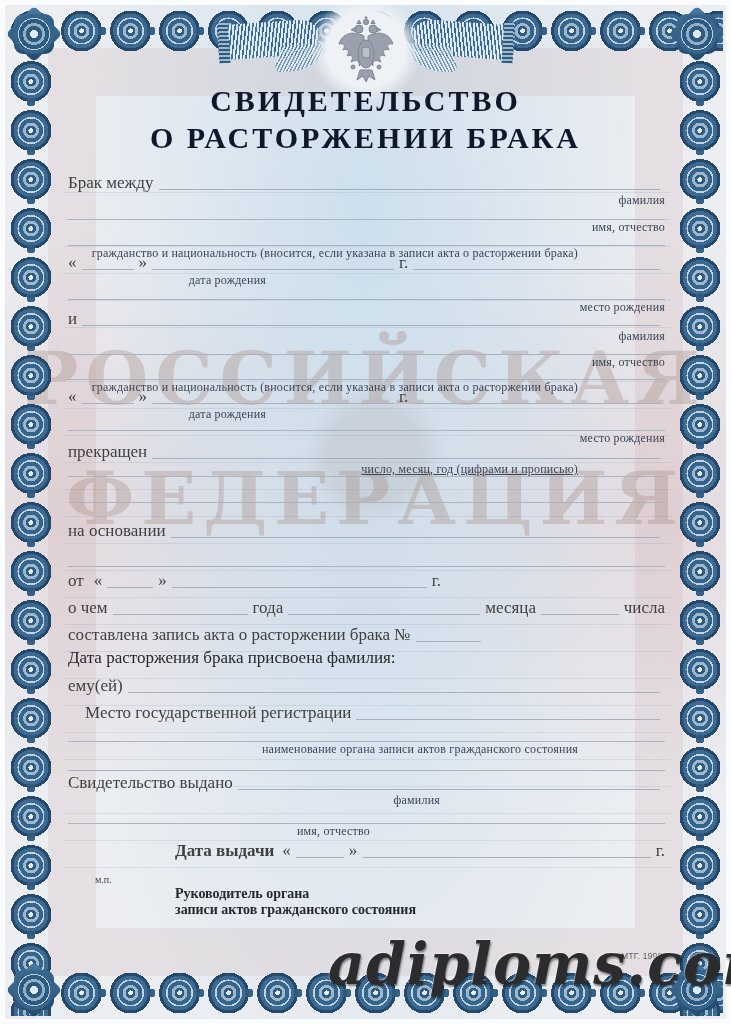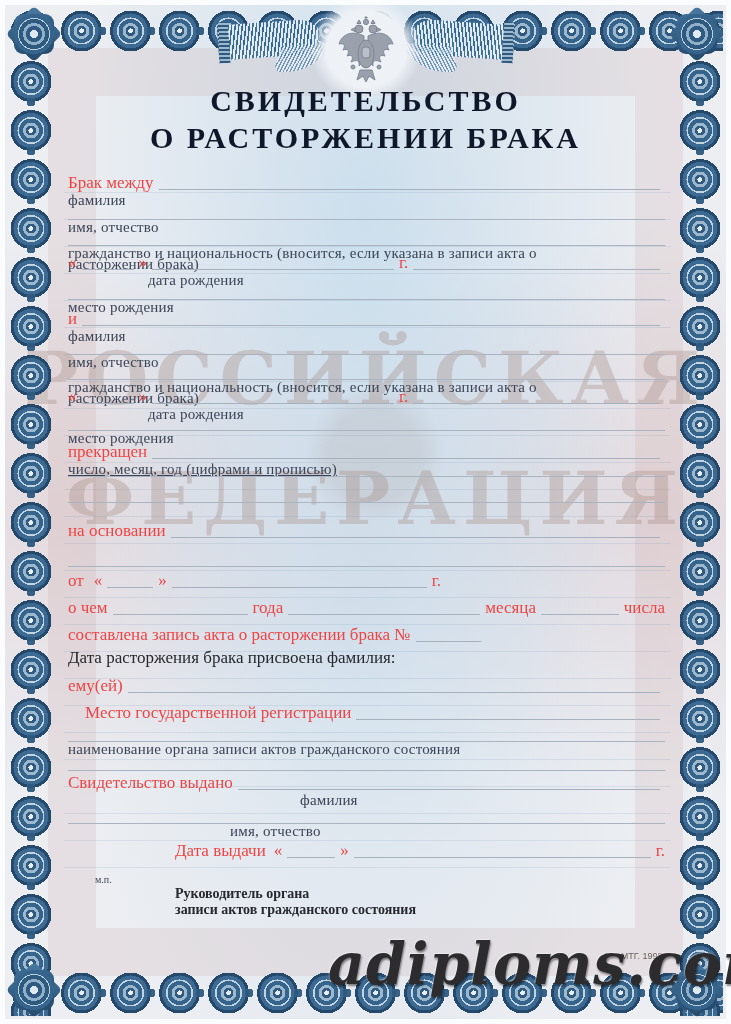--- a/index.html
+++ b/index.html
@@ -45,27 +45,27 @@
   .medallion{position:absolute;left:50%;top:0;transform:translateX(-50%);width:108px;height:96px;
     display:flex;align-items:center;justify-content:center;
     background:radial-gradient(ellipse at 50% 46%, #eef2f6 0 52%, rgba(238,242,246,0) 73%);}
   
   .title{position:absolute;left:0;right:0;text-align:center;font-weight:700;font-size:30px;
     letter-spacing:3px;color:#0f172a;z-index:7;}
   .t1{top:84px;} .t2{top:121px;}
   .wm{position:absolute;left:0;right:0;text-align:center;font-weight:700;font-family:"DejaVu Serif",serif;
     font-size:72px;letter-spacing:7px;color:rgba(163,138,130,0.34);z-index:3;white-space:nowrap;}
   .wm1{top:336px;} .wm2{top:456px;margin-left:20px;}
-  .row{position:absolute;display:flex;align-items:flex-end;height:19px;z-index:7;font-size:17px;color:#ef4444;text-align:center;}
+  .row{position:absolute;display:flex;align-items:flex-end;height:19px;z-index:7;font-size:17px;color:#404040;text-align:center;}
   .row .lb{white-space:nowrap;line-height:19px;}
   .fill{flex:1 1 auto;border-bottom:1px solid #a6b1bd;margin:0 5px 2px 5px;height:0;}
   .fseg{flex:0 0 auto;border-bottom:1px solid #a6b1bd;margin:0 5px 2px 5px;height:0;}
   .hline{position:absolute;left:68px;right:66px;height:1px;background:#a9b4c0;z-index:7;}
   .lbl{position:absolute;font-size:17px;color:#26282e;z-index:7;white-space:nowrap;}
-  .cap{position:absolute;font-size:15px;line-height:11px;color:#3b4456;text-align:left;z-index:7;letter-spacing:0.2px;}
+  .cap{position:absolute;font-size:12px;line-height:11px;color:#3b4456;text-align:right;z-index:7;letter-spacing:0.2px;}
   .capC{left:68px;width:597px;}
   .capG{left:68px;width:510px;}
   .capD{left:148px;width:118px;}
   .bold14{font-weight:700;font-size:14px;line-height:16px;}
   .small10{font-size:10px;color:#3b4456;}
   .print{position:absolute;right:66px;top:951px;font-size:9px;color:#6a6158;z-index:7;font-family:"Liberation Sans",sans-serif;}
   .site-wm{position:absolute;left:328px;top:930px;z-index:9;font-family:"DejaVu Serif",serif;font-style:italic;
     font-weight:700;font-size:57px;letter-spacing:1px;color:#2c2c2e;white-space:nowrap;
     text-shadow:1px 2px 2px rgba(0,0,0,0.45), -1px -1px 1px rgba(255,255,255,0.4);}
 </style>
@@ -227,21 +227,21 @@
   <div class="row" style="top:773px;left:68px;right:66px;">
     <span class="lb">Свидетельство выдано</span>
     <span class="fill"></span>
   </div>
   <div class="cap" style="top:795px;left:300px;width:140px;">фамилия</div>
 
   <div class="hline" style="top:823px;"></div>
   <div class="cap" style="top:826px;left:230px;width:140px;">имя, отчество</div>
 
   <div class="row" style="top:841px;left:175px;right:66px;">
-    <span class="lb" style="font-weight:400;margin-top:32px;">Дата выдачи</span>
+    <span class="lb" style="font-weight:700;margin-top:32px;">Дата выдачи</span>
     <span class="lb" style="margin-left:8px;">«</span>
     <span class="fseg" style="width:48px;"></span>
     <span class="lb">»</span>
     <span class="fill"></span>
     <span class="lb">г.</span>
   </div>
 
   <div class="lbl small10" style="top:874px;left:95px;">м.п.</div>
   <div class="lbl bold14" style="top:886px;left:175px;">Руководитель органа</div>
   <div class="lbl bold14" style="top:902px;left:175px;">записи актов гражданского состояния</div>

